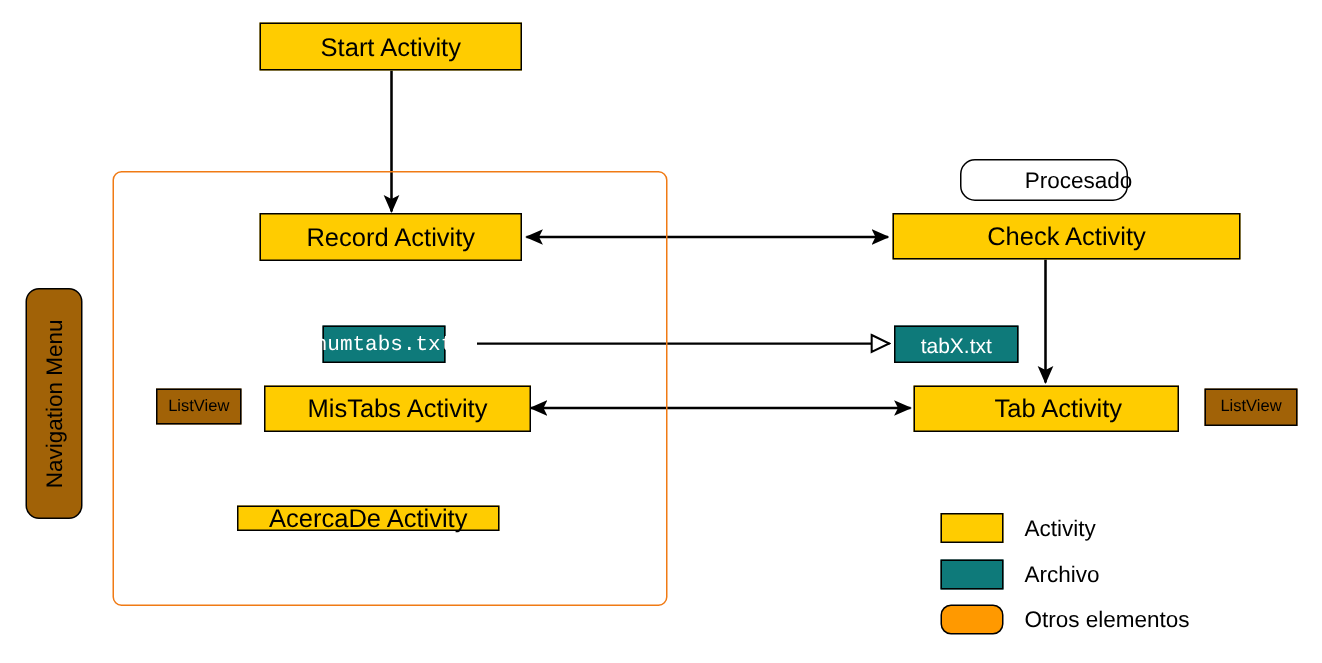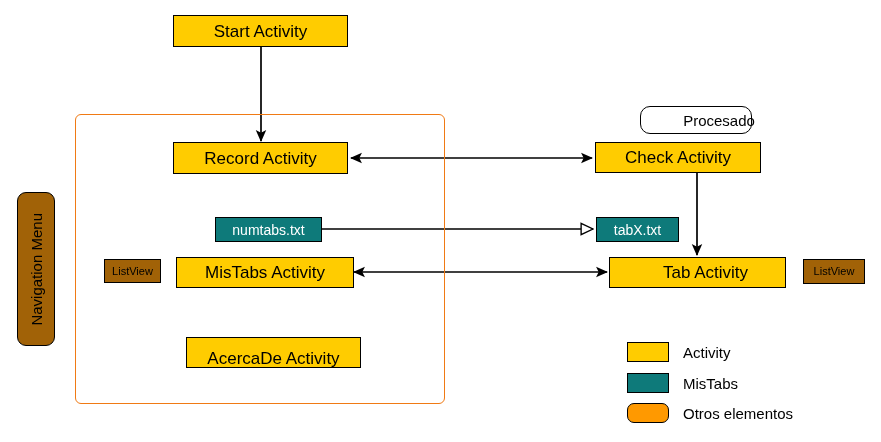--- a/index.html
+++ b/index.html
@@ -147,25 +147,25 @@
   </div>
 
   <div class="node activity-node" style="left:173px; top:142px; width:175px; height:32px;">
     <span>Record Activity</span>
   </div>
 
   <div class="node note-node" style="left:640px; top:106px; width:112px; height:28px;">
     <span>Procesado</span>
   </div>
 
-  <div class="node activity-node" style="left:595px; top:142px; width:166px; height:31px;">
+  <div class="node activity-node" style="left:595px; top:142px; width:232px; height:31px;">
     <span>Check Activity</span>
   </div>
 
-  <div class="node file-node" style="left:215px; top:217px; width:107px; height:25px;">
+  <div class="node file-node" style="left:215px; top:217px; width:82px; height:25px;font-family:Liberation Mono, monospace;">
     <span>numtabs.txt</span>
   </div>
 
   <div class="node file-node" style="left:596px; top:217px; width:83px; height:25px;">
     <span>tabX.txt</span>
   </div>
 
   <div class="node other-node" style="left:104px; top:259px; width:57px; height:24px;">
     <span>ListView</span>
   </div>
@@ -175,38 +175,38 @@
   </div>
 
   <div class="node activity-node" style="left:609px; top:257px; width:177px; height:31px;padding-left:16px;">
     <span>Tab Activity</span>
   </div>
 
   <div class="node other-node" style="left:803px; top:259px; width:62px; height:25px;">
     <span>ListView</span>
   </div>
 
-  <div class="node activity-node" style="left:186px; top:337px; width:175px; height:31px;align-items:flex-end;">
+  <div class="node activity-node" style="left:158px; top:337px; width:175px; height:17px;">
     <span>AcercaDe Activity</span>
   </div>
 
   <div class="node other-node rounded" style="left:17px; top:192px; width:38px; height:154px;">
     <span class="vertical-label">Navigation Menu</span>
   </div>
 
   <div id="legend" style="left:0; top:0; width:881px; height:442px;">
 
     <div class="legend-row" style="left:627px; top:342px;">
       <span class="legend-swatch sw-activity"></span>
       <span class="legend-label">Activity</span>
     </div>
 
     <div class="legend-row" style="left:627px; top:373px;">
       <span class="legend-swatch sw-archivo"></span>
-      <span class="legend-label">MisTabs</span>
+      <span class="legend-label">Archivo</span>
     </div>
 
     <div class="legend-row" style="left:627px; top:403px;">
       <span class="legend-swatch sw-otros"></span>
       <span class="legend-label">Otros elementos</span>
     </div>
 
   </div>
 
 </div>

